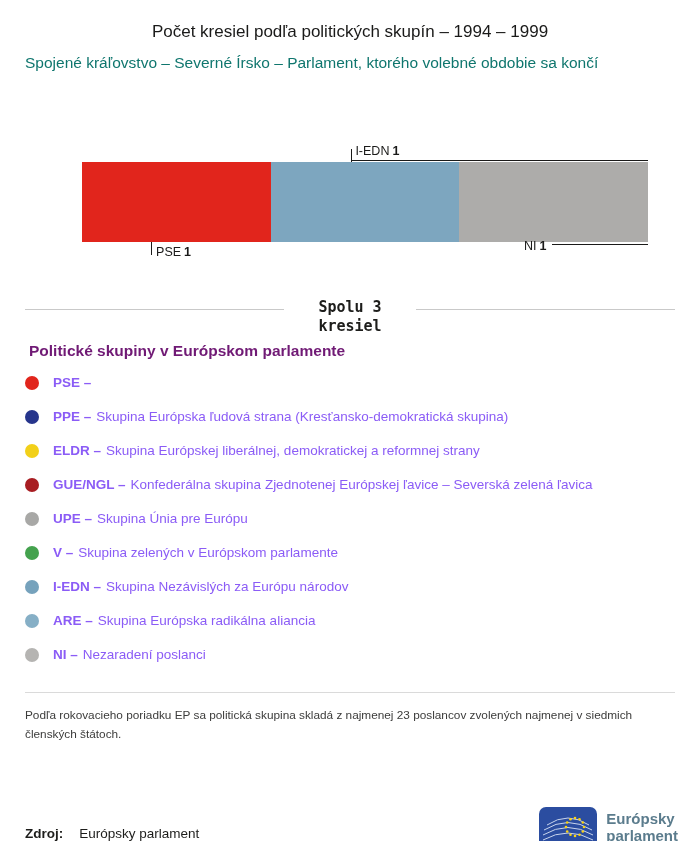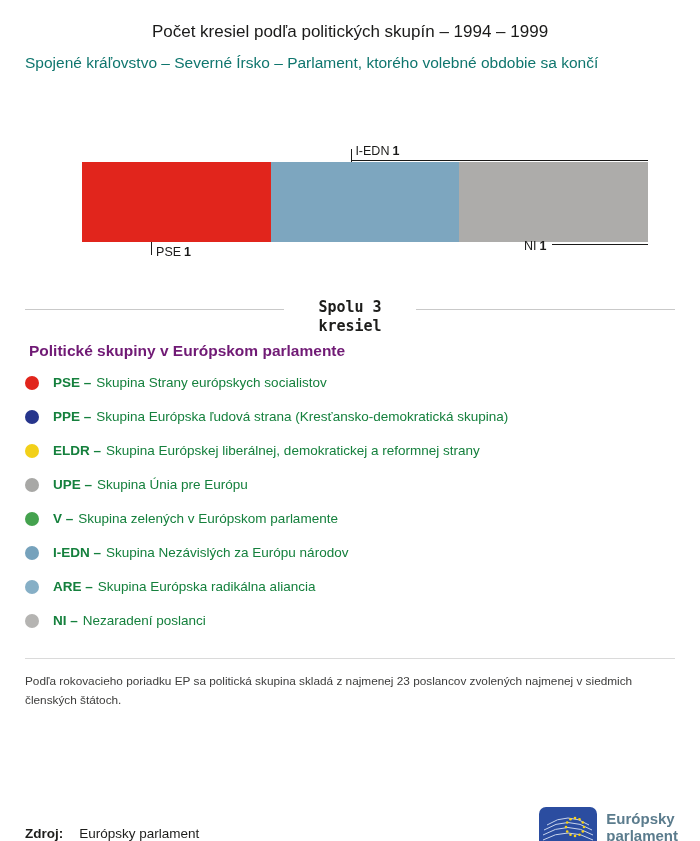--- a/index.html
+++ b/index.html
@@ -25,21 +25,21 @@
 
   .line-bottom{position:absolute;left:84%;right:0;bottom:-3px;height:1px;background:#1a1a19;}
   .label-ni{position:absolute;right:calc(16% + 6px);top:calc(100% - 3px);}
 
   .total-row{display:flex;margin:56px 25px 0;}
   .rule{flex:1;height:1px;background:#c9c9c9;margin-top:11px;}
   .total-text{padding:0 34px;text-align:center;font-family:"DejaVu Sans Mono",monospace;font-weight:bold;font-size:15px;line-height:19px;color:#1d1d1b;}
 
   .legend{margin:6px 25px 0;}
   .legend h2{font-size:15.5px;font-weight:700;margin:0 4px 15px;color:#701a75;}
-  .legend-item{display:flex;align-items:center;margin-bottom:19px;font-size:13.5px;color:#15803d;}
+  .legend-item{display:flex;align-items:center;margin-bottom:19px;font-size:13.5px;color:#8b5cf6;}
   .dot{width:14px;height:14px;border-radius:50%;margin-right:14px;flex:none;}
   .legend-item b{margin-right:5px;white-space:nowrap;}
 
   .divider{border-top:1px solid #dadada;margin:30px 25px 13px;}
   .footnote{margin:0 25px;font-size:11.8px;line-height:1.55;color:#3c3c3b;max-width:632px;}
 
   .bottom-row{position:absolute;left:25px;right:22px;bottom:16px;display:flex;justify-content:space-between;align-items:flex-end;}
   .source{margin:0 0 6px;font-size:13.5px;color:#1d1d1b;}
   .source span{margin-left:16px;}
   .logo{display:flex;align-items:center;gap:9px;}
@@ -83,31 +83,35 @@
     </div>
     <div class="rule" data-name="right-rule"></div>
   </div>
 
   <div class="legend" data-name="legend">
     <h2 data-name="legend-heading">Politické skupiny v Európskom parlamente</h2>
     <div id="legend-items" data-name="legend-items">
         <div class="legend-item" data-name="legend-item-pse">
           <span class="dot" data-name="pse-color-dot" style="background: rgb(225, 37, 28);"></span>
           <b data-name="legend-abbr">PSE –</b>
-          <span data-name="legend-desc">Skupina Strany európskych socialistov</span>
         </div>
         <div class="legend-item" data-name="legend-item-ppe">
           <span class="dot" data-name="ppe-color-dot" style="background: rgb(38, 53, 140);"></span>
           <b data-name="legend-abbr">PPE –</b>
           <span data-name="legend-desc">Skupina Európska ľudová strana (Kresťansko-demokratická skupina)</span>
         </div>
         <div class="legend-item" data-name="legend-item-eldr">
           <span class="dot" data-name="eldr-color-dot" style="background: rgb(242, 208, 25);"></span>
           <b data-name="legend-abbr">ELDR –</b>
           <span data-name="legend-desc">Skupina Európskej liberálnej, demokratickej a reformnej strany</span>
+        </div>
+        <div class="legend-item" data-name="legend-item-gue-ngl">
+          <span class="dot" data-name="gue-ngl-color-dot" style="background: rgb(168, 29, 34);"></span>
+          <b data-name="legend-abbr">GUE/NGL –</b>
+          <span data-name="legend-desc">Konfederálna skupina Zjednotenej Európskej ľavice – Severská zelená ľavica</span>
         </div>
         <div class="legend-item" data-name="legend-item-upe">
           <span class="dot" data-name="upe-color-dot" style="background: rgb(168, 168, 166);"></span>
           <b data-name="legend-abbr">UPE –</b>
           <span data-name="legend-desc">Skupina Únia pre Európu</span>
         </div>
         <div class="legend-item" data-name="legend-item-v">
           <span class="dot" data-name="v-color-dot" style="background: rgb(68, 162, 78);"></span>
           <b data-name="legend-abbr">V –</b>
           <span data-name="legend-desc">Skupina zelených v Európskom parlamente</span>

